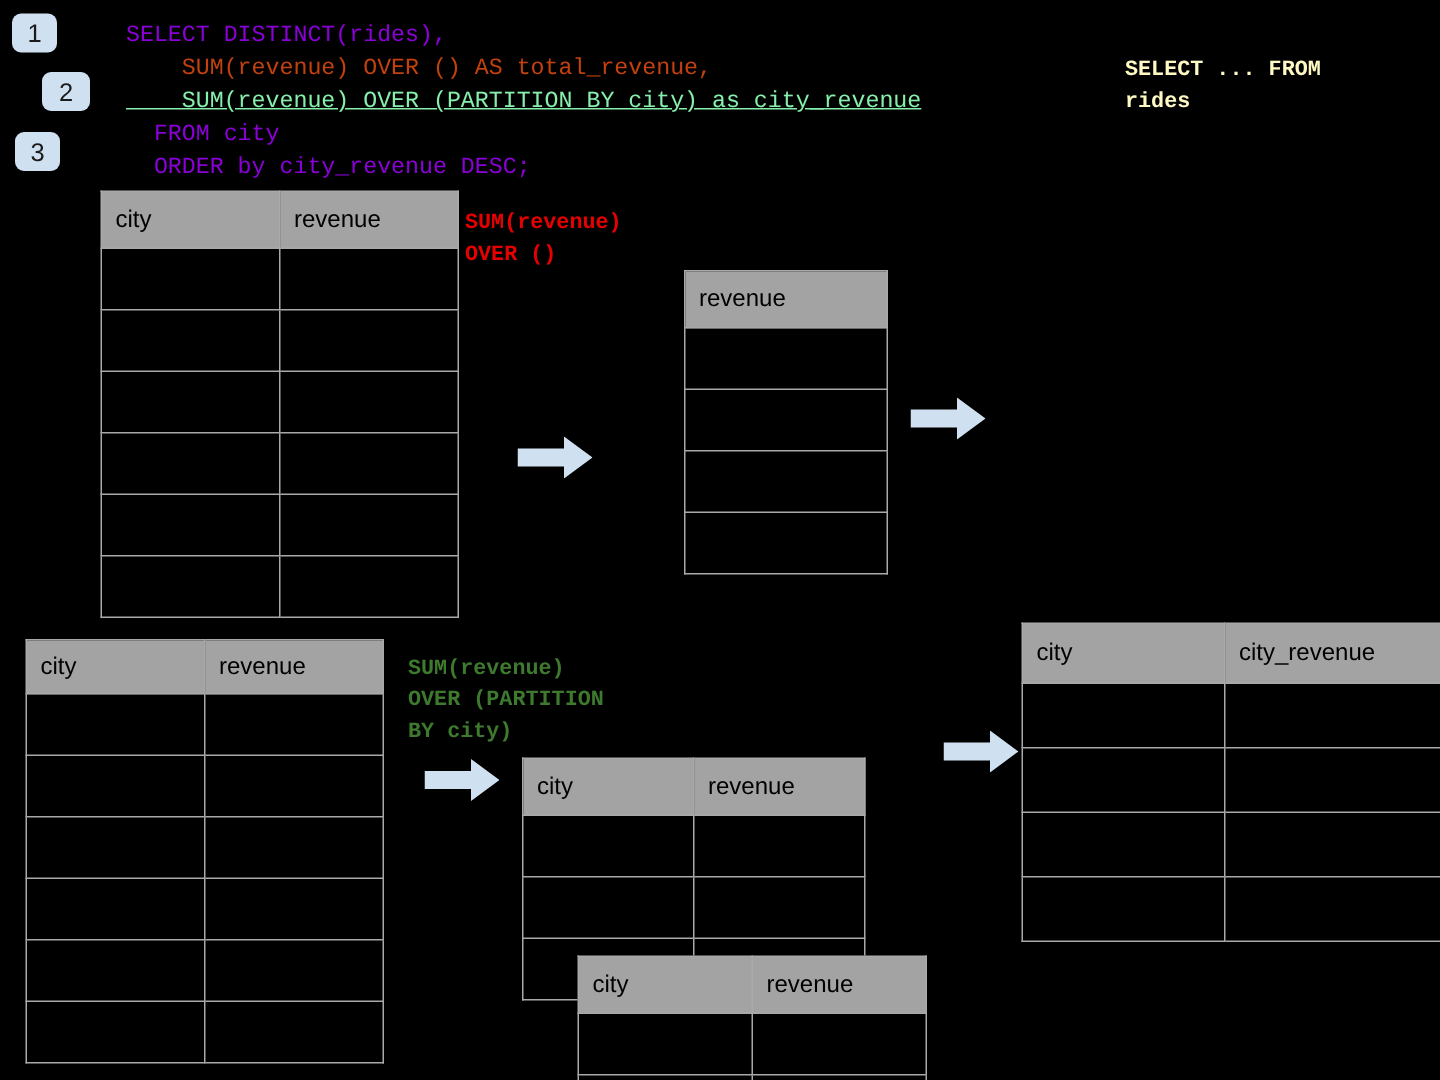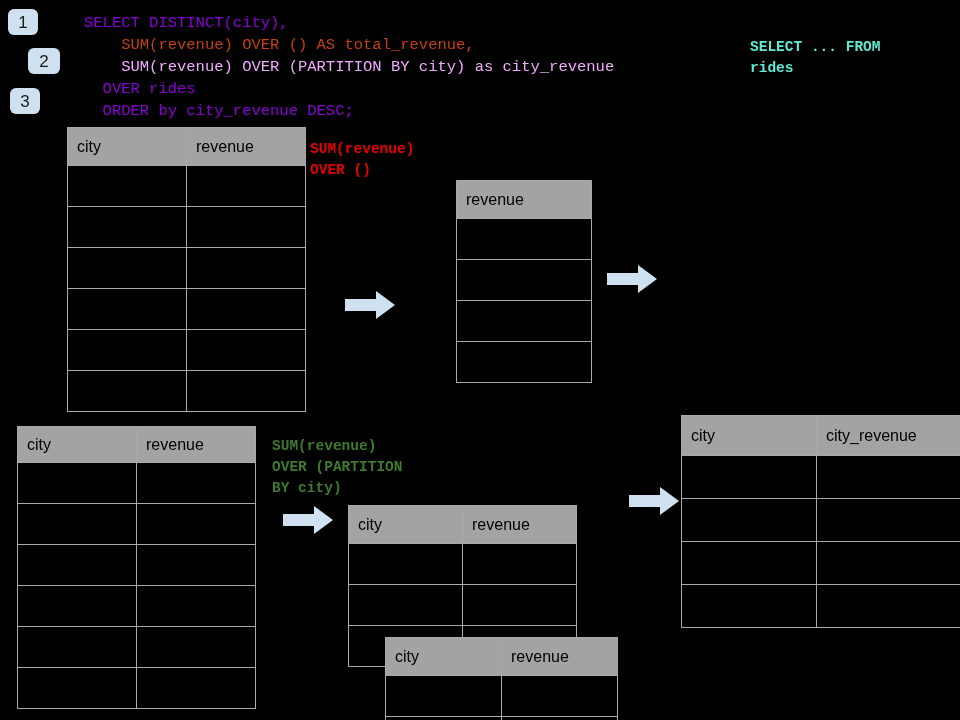--- a/index.html
+++ b/index.html
@@ -34,33 +34,33 @@
   .code {
     position: absolute;
     font-family: "Liberation Mono", monospace;
     font-size: 15.5px;
     line-height: 22px;
     white-space: pre;
     letter-spacing: 0px;
   }
   .code-purple { color: #8b00d8; }
   .code-red    { color: #c2410c; }
-  .code-green  { color: #f0abfc; }
+  .code-green  { color: #86efac; text-decoration: underline; }
 
   .annot {
     position: absolute;
     font-family: "Liberation Mono", monospace;
     font-size: 14.5px;
     line-height: 21px;
     font-weight: bold;
     white-space: pre;
   }
   .annot-red    { color: #e60000; }
   .annot-green  { color: #3d7a2e; }
-  .annot-purple { color: #5eead4; }
+  .annot-purple { color: #fef9c3; }
 
   
   .tbl {
     position: absolute;
     border-collapse: collapse;
     table-layout: fixed;
     background: #000;
   }
   .tbl th, .tbl td {
     border: 1px solid #a9a9a9;
@@ -91,24 +91,24 @@
 <div class="badge" style="left:8px; top:9px; width:30px; height:26px;">
   <span>1</span>
 </div>
 <div class="badge" style="left:28px; top:48px; width:32px; height:26px;">
   <span>2</span>
 </div>
 <div class="badge" style="left:10px; top:88px; width:30px; height:26px;">
   <span>3</span>
 </div>
 
-<div class="code code-purple" style="left:84px; top:12px;">SELECT DISTINCT(city),</div>
+<div class="code code-purple" style="left:84px; top:12px;">SELECT DISTINCT(rides),</div>
 <div class="code code-red" style="left:84px; top:34px;">    SUM(revenue) OVER () AS total_revenue,</div>
 <div class="code code-green" style="left:84px; top:56px;">    SUM(revenue) OVER (PARTITION BY city) as city_revenue</div>
-<div class="code code-purple" style="left:84px; top:78px;">  OVER rides</div>
+<div class="code code-purple" style="left:84px; top:78px;">  FROM city</div>
 <div class="code code-purple" style="left:84px; top:100px;">  ORDER by city_revenue DESC;</div>
 
 <div class="annot annot-purple" style="left:750px; top:37px;">SELECT ... FROM
 rides</div>
 
 <div class="annot annot-red" style="left:310px; top:139px;">SUM(revenue)
 OVER ()</div>
 
 <div class="annot annot-green" style="left:272px; top:436px;">SUM(revenue)
 OVER (PARTITION

